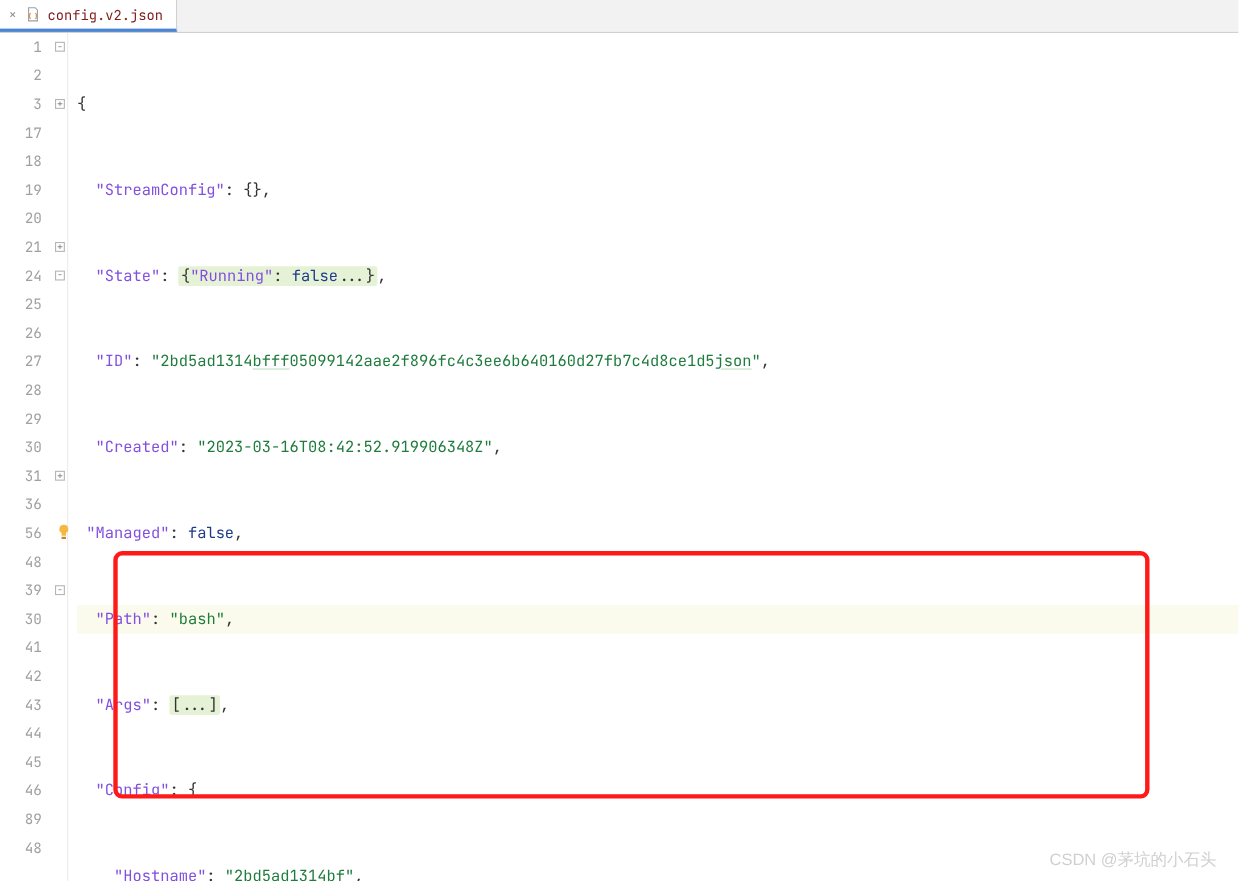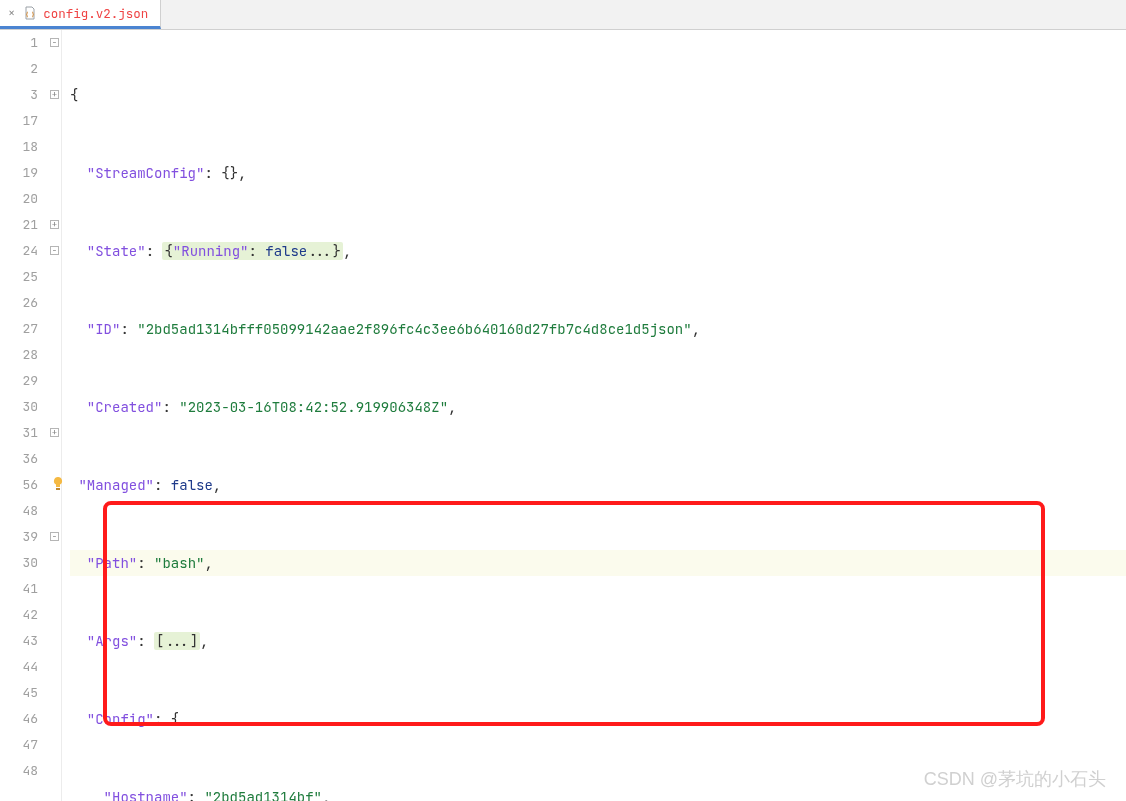--- a/index.html
+++ b/index.html
@@ -33,21 +33,21 @@
     font-size: 12px;
     margin-right: 2px;
   }
   .tab .icon {
     width: 14px;
     height: 14px;
     display: inline-flex;
     align-items: center;
     justify-content: center;
   }
-  .tab .label { color: #ef4444; }
+  .tab .label { color: #7f1d1d; }
   .editor {
     display: flex;
     height: calc(801px - 30px);
     position: relative;
   }
   .gutter {
     width: 48px;
     background: #fff;
     color: #a0a0a0;
     text-align: right;
@@ -107,25 +107,25 @@
     position: absolute;
     border: 4px solid #ff1a1a;
     border-radius: 8px;
     pointer-events: none;
   }
   .watermark {
     position: absolute;
     right: 20px;
     bottom: 10px;
     color: #d0d0d0;
-    font-size: 18px;
+    font-size: 15px;
     font-family: "Microsoft YaHei", sans-serif;
     pointer-events: none;
   }
-  .ul { text-decoration-color: #c0e0c0; text-underline-offset: 2px;}
+  .ul { text-decoration: underline; text-decoration-color: #c0e0c0; text-underline-offset: 2px;}
   .editor-wrap { position: relative; width:1126px; height:801px; overflow:hidden;}
 </style>
 </head>
 <body>
 
 <div class="editor-wrap">
 <div class="tabs">
   <div class="tab">
     <span class="close">×</span>
     <span class="icon">
@@ -160,21 +160,21 @@
         <div>56</div>
         <div>48</div>
         <div>39</div>
         <div>30</div>
         <div>41</div>
         <div>42</div>
         <div>43</div>
         <div>44</div>
         <div>45</div>
         <div>46</div>
-        <div>47</div>
+        <div>89</div>
         <div>48</div>
       </div>
   <div class="fold-gutter" id="fold-gutter">
         <div class="fold-mark" style="top: 8px;">-</div>
         <div class="fold-mark" style="top: 60px;">+</div>
         <div class="fold-mark" style="top: 190px;">+</div>
         <div class="fold-mark" style="top: 216px;">-</div>
         <div class="fold-mark" style="top: 398px;">+</div>
         <div class="fold-mark" style="top: 502px;">-</div>
       </div>

